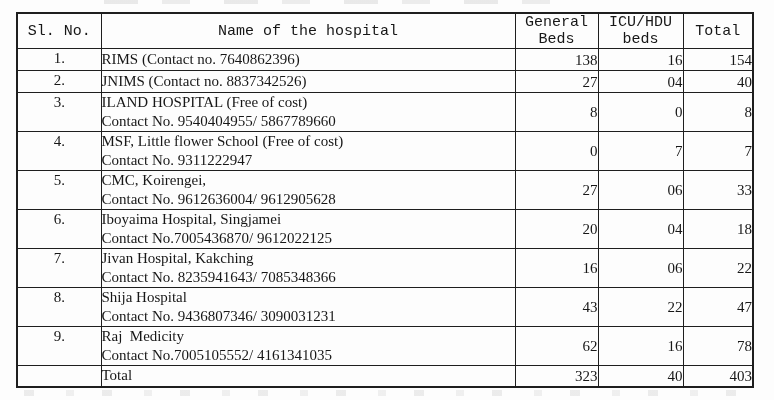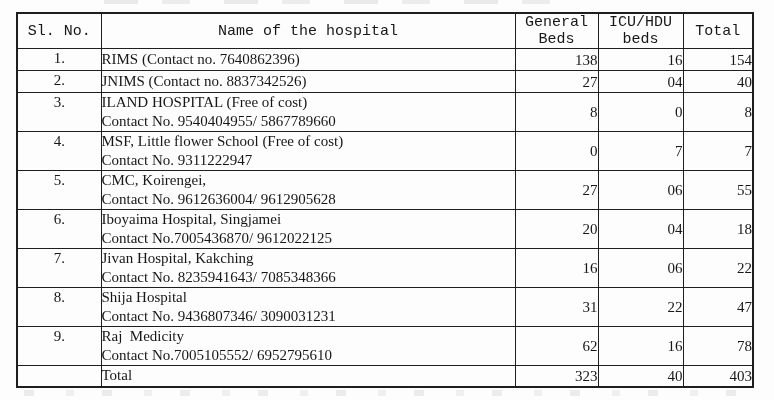--- a/index.html
+++ b/index.html
@@ -152,21 +152,21 @@
     </tr>
 
     <tr class="double">
       <td class="sl">5.</td>
       <td class="name">
         <span class="nm">CMC, Koirengei,</span>
             <span class="ct">Contact No. 9612636004/ 9612905628</span>
       </td>
       <td class="num">27</td>
       <td class="num">06</td>
-      <td class="num">55</td>
+      <td class="num">33</td>
     </tr>
 
     <tr class="double">
       <td class="sl">6.</td>
       <td class="name">
         <span class="nm">Iboyaima Hospital, Singjamei</span>
             <span class="ct">Contact No.7005436870/ 9612022125</span>
       </td>
       <td class="num">20</td>
       <td class="num">04</td>
@@ -183,30 +183,30 @@
       <td class="num">06</td>
       <td class="num">22</td>
     </tr>
 
     <tr class="double">
       <td class="sl">8.</td>
       <td class="name">
         <span class="nm">Shija Hospital</span>
             <span class="ct">Contact No. 9436807346/ 3090031231</span>
       </td>
-      <td class="num">31</td>
+      <td class="num">43</td>
       <td class="num">22</td>
       <td class="num">47</td>
     </tr>
 
     <tr class="double">
       <td class="sl">9.</td>
       <td class="name">
         <span class="nm">Raj  Medicity</span>
-            <span class="ct">Contact No.7005105552/ 6952795610</span>
+            <span class="ct">Contact No.7005105552/ 4161341035</span>
       </td>
       <td class="num">62</td>
       <td class="num">16</td>
       <td class="num">78</td>
     </tr>
 
     <tr class="totalrow">
       <td class="sl"></td>
       <td class="name">
         <span class="nm">Total</span>

